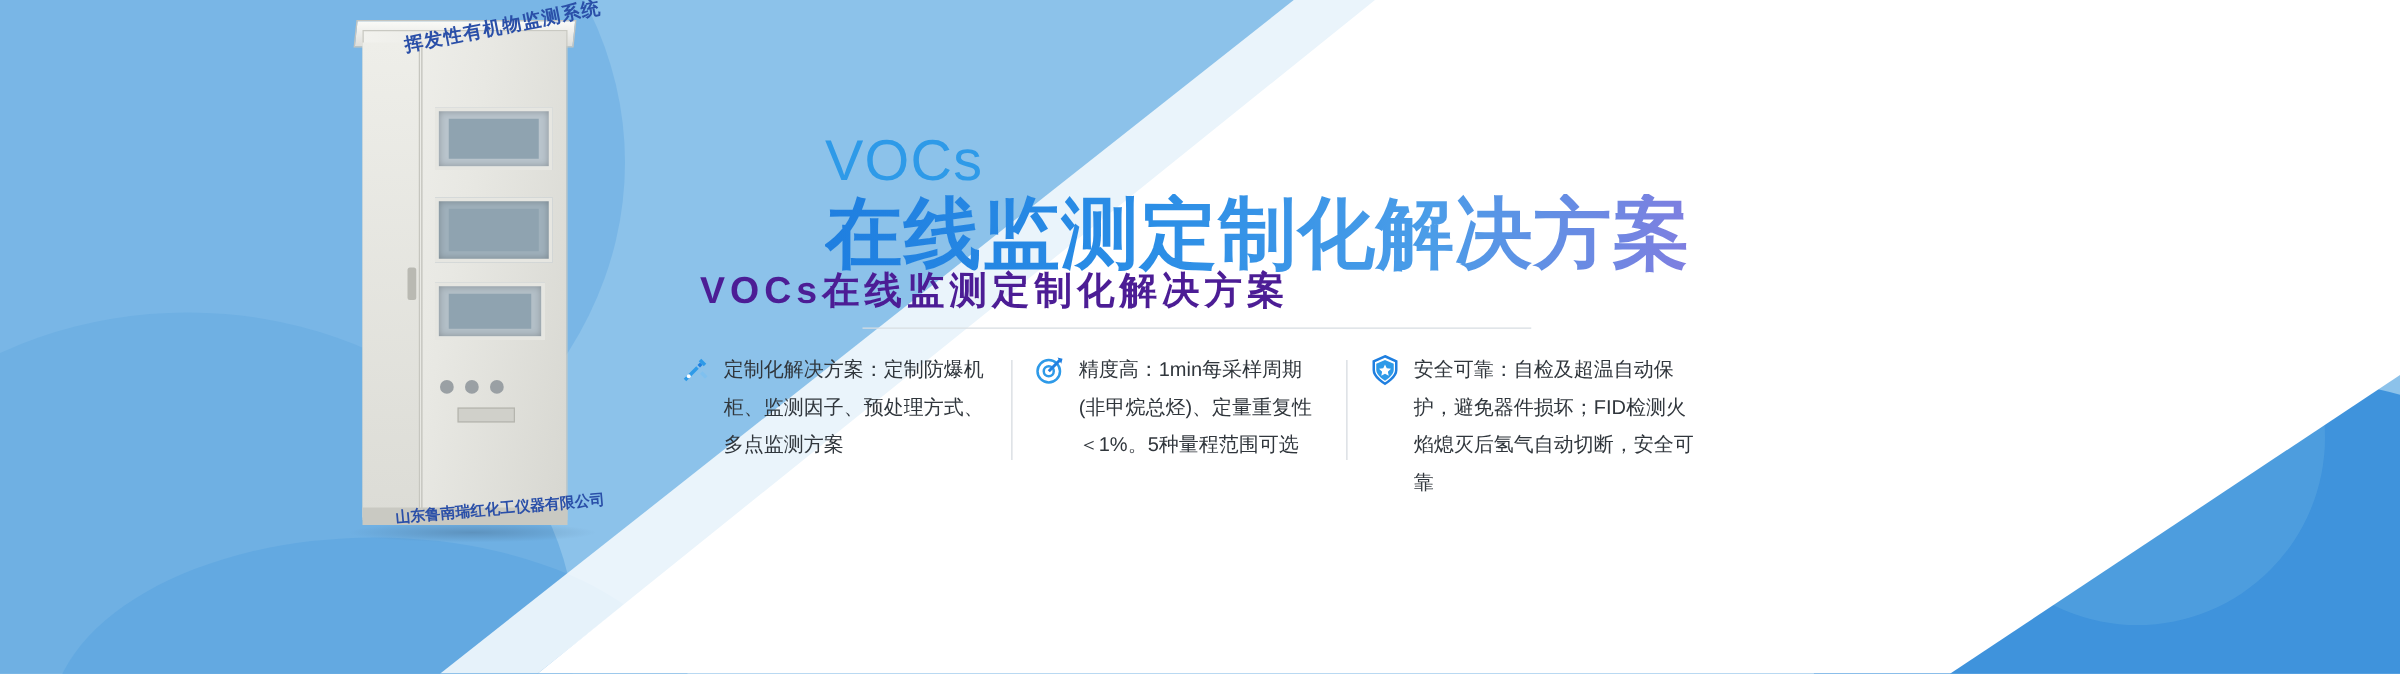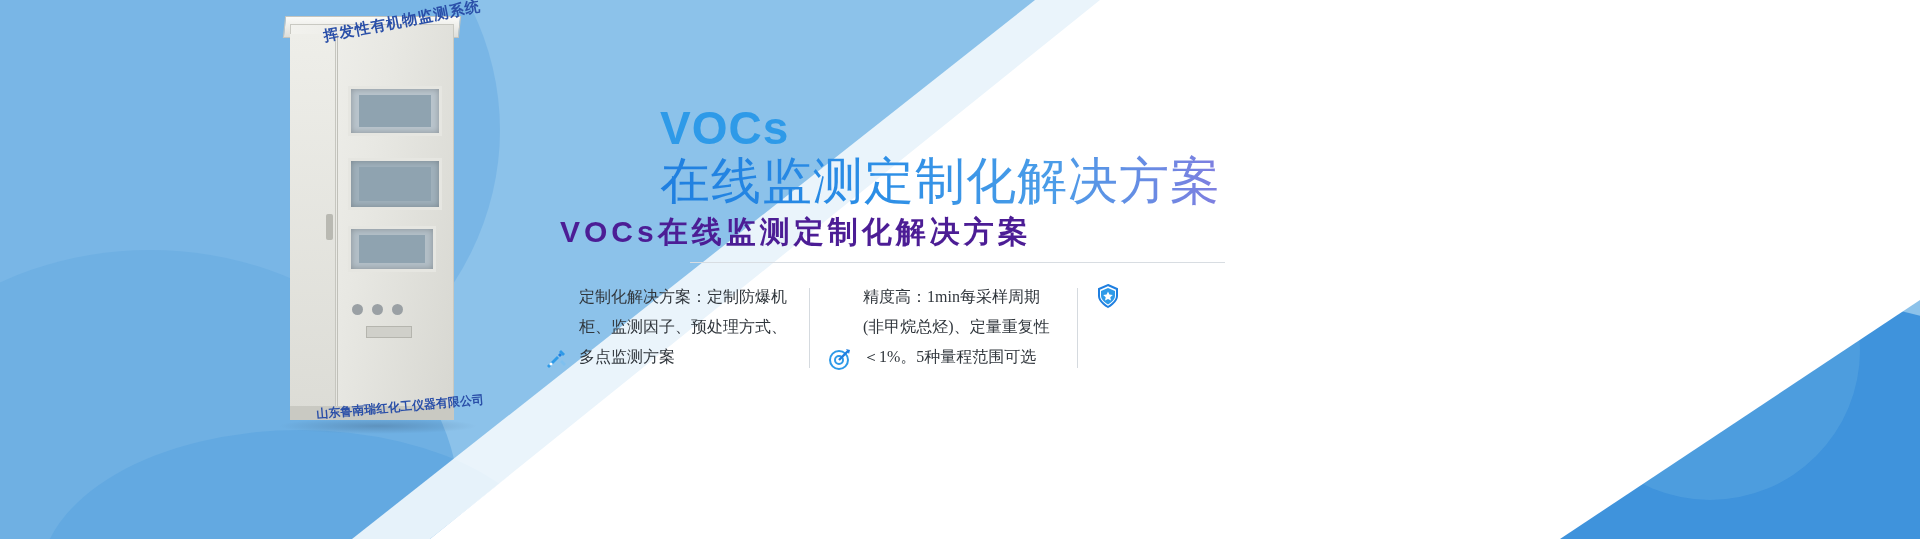--- a/index.html
+++ b/index.html
@@ -45,59 +45,59 @@
     letter-spacing:2px;
     white-space:nowrap;
     user-select:none;
   }
   .wm-top{ left:742px; top:48px; font-size:62px; color:#e6eff7; }
   .wm-bottom{ left:560px; top:212px; font-size:30px; color:#4c1d95; letter-spacing:4px; }
 
   
   .headline-wrap{ position:absolute; left:660px; top:105px; }
   .headline-en{
-    font-size:46px; font-weight:700; color:#2e9ae8;
+    font-size:46px; font-weight:400; color:#2e9ae8;
     letter-spacing:1px; line-height:1; margin-bottom:4px;
   }
   .headline-cn{
-    font-size:50px; font-weight:400; line-height:1.05;
+    font-size:62px; font-weight:700; line-height:1.05;
     letter-spacing:1px;
     background:linear-gradient(90deg,#1f7fe0 0%,#2b8ee6 38%,#4b9de8 70%,#7f7ee0 100%);
     -webkit-background-clip:text; background-clip:text;
     -webkit-text-fill-color:transparent; color:#1f7fe0;
     white-space:nowrap;
   }
 
   
   .divider{
     position:absolute; left:690px; top:262px; width:535px; height:1px;
     background:#d8dde2;
   }
 
   
   .features{
     position:absolute; left:525px; top:282px;
     display:flex; align-items:flex-start;
   }
   .feature{
-    display:flex; align-items:flex-end; gap:10px;
+    display:flex; align-items:flex-start; gap:10px;
     padding:0 18px;
     position:relative;
   }
   .feature + .feature::before{
     content:""; position:absolute; left:0; top:6px;
     width:1px; height:80px; background:#d5dadf;
   }
   .f-icon{ flex:0 0 auto; width:26px; height:26px; margin-top:1px; }
   .f-text{
     font-size:16px; line-height:30px; color:#30363c;
     font-family:"Liberation Sans","DejaVu Sans",sans-serif;
   }
   .f1 .f-text{ width:212px; }
-  .f2 .f-text{ width:196px;font-family:Liberation Serif, serif; }
+  .f2 .f-text{ width:196px; }
   .f3 .f-text{ width:224px; }
 
   
   .product{ position:absolute; left:268px; top:8px; width:216px; height:420px; }
   .cab-body{
     position:absolute; left:22px; top:16px; width:164px; height:392px;
     background:linear-gradient(100deg,#f2f2ee 0%,#e8e8e3 45%,#d7d7d1 100%);
     border:1px solid #c9c9c2;
   }
   .cab-top{
@@ -230,17 +230,18 @@
     </div>
 
     <div class="feature f3">
       <span class="f-icon">
         <svg width="26" height="26" viewBox="0 0 26 26">
           <path d="M13 2 L22 6 V13 C22 19 13 24 13 24 C13 24 4 19 4 13 V6 Z" fill="none" stroke="#1f7fe0" stroke-width="2"></path>
           <path d="M13 5 L20 8 V13 C20 17.5 13 21.5 13 21.5 C13 21.5 6 17.5 6 13 V8 Z" fill="#2e9ae8"></path>
           <path d="M13 8.5 L14.4 11.6 L17.8 12 L15.3 14.3 L16 17.6 L13 15.9 L10 17.6 L10.7 14.3 L8.2 12 L11.6 11.6 Z" fill="#ffffff"></path>
         </svg>
       </span>
+      <span class="f-text">安全可靠：自检及超温自动保护，避免器件损坏；FID检测火焰熄灭后氢气自动切断，安全可靠</span>
     </div>
 
   </div>
 
 </div>
 
 </body></html>

